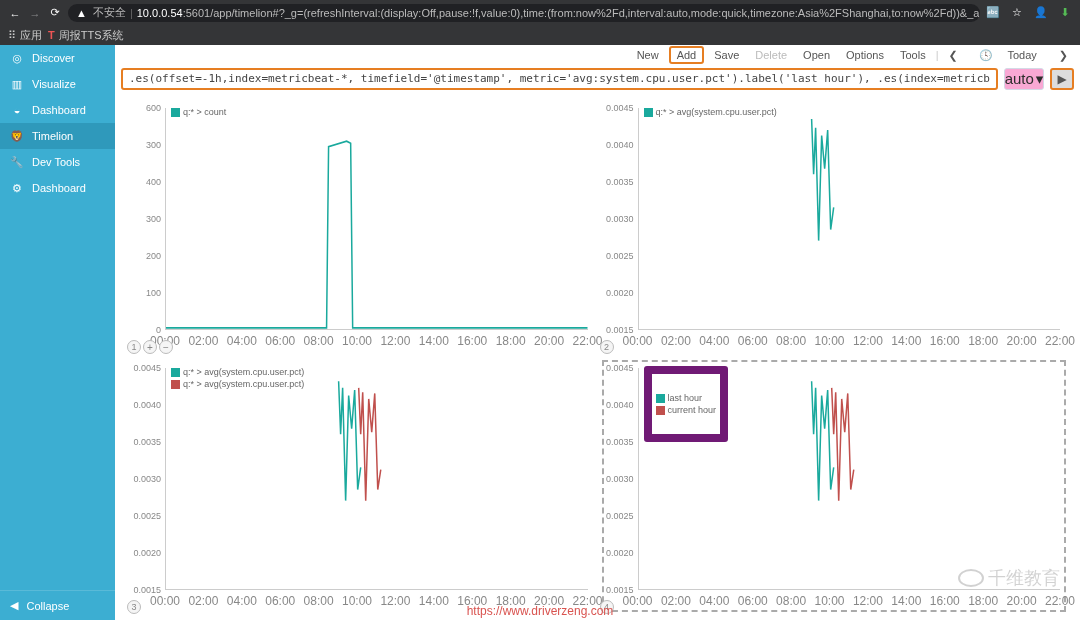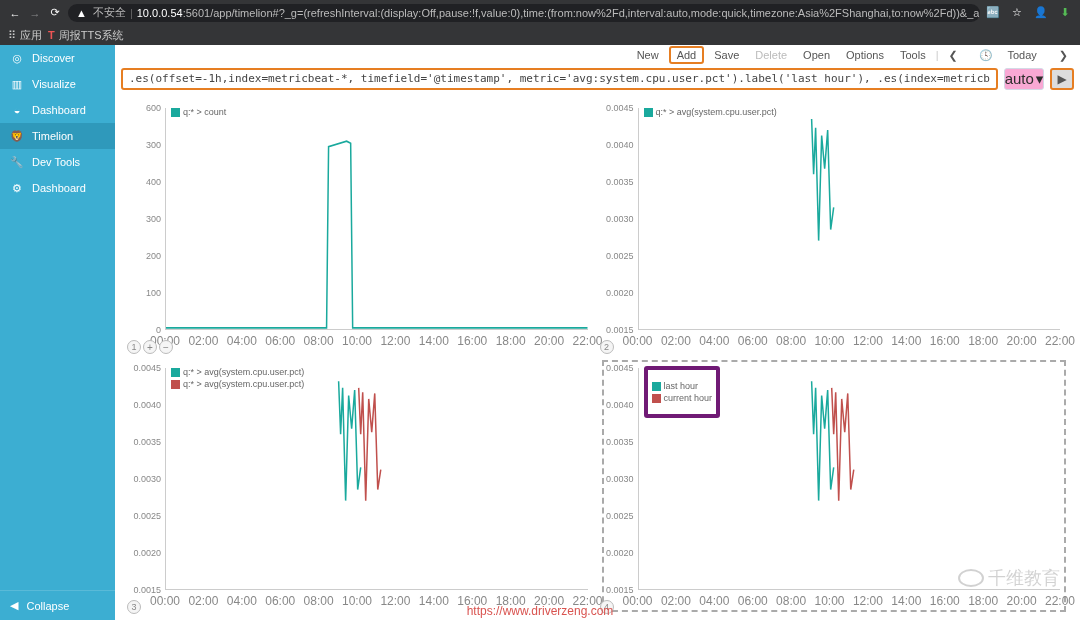--- a/index.html
+++ b/index.html
@@ -37,21 +37,21 @@
 .chart{position:relative;padding:4px}
 .chart.selected{outline:2px dashed #aaa;outline-offset:-6px}
 .plot{position:absolute;inset:4px}
 .yaxis{position:absolute;left:0;top:8px;bottom:22px;width:36px}
 .yaxis div{position:absolute;right:4px;font-size:9px;color:#888;transform:translateY(-50%)}
 .xaxis{position:absolute;left:36px;right:6px;bottom:4px;height:14px}
 .xaxis div{position:absolute;font-size:12px;color:#888;transform:translateX(-50%);white-space:nowrap}
 .plot-area{position:absolute;left:36px;right:6px;top:8px;bottom:22px;border-left:1px solid #ccc;border-bottom:1px solid #ccc}
 .plot-area svg{width:100%;height:100%;overflow:visible}
 .legend{position:absolute;top:6px;left:42px;font-size:9px;color:#666}
-.legend.boxed{border:4px solid #701a75;border-radius:3px;padding:10px 4px;background:rgba(255,255,255,.9)}
+.legend.boxed{border:8px solid #701a75;border-radius:3px;padding:18px 4px;background:rgba(255,255,255,.9)}
 .legend .item{display:flex;align-items:center;gap:3px;line-height:12px}
 .legend .sw{width:9px;height:9px}
 .badge{position:absolute;left:2px;bottom:2px;width:14px;height:14px;border-radius:50%;border:1px solid #bbb;background:#f5f5f5;font-size:9px;display:flex;align-items:center;justify-content:center;color:#888}
 .zoom{position:absolute;left:18px;bottom:2px;display:flex;gap:2px}
 .zoom div{width:14px;height:14px;border-radius:50%;border:1px solid #bbb;background:#f5f5f5;font-size:10px;display:flex;align-items:center;justify-content:center;color:#888;cursor:pointer}
 .footer{position:absolute;bottom:2px;left:0;right:0;text-align:center;font-size:12px;color:#d9534f}
 .watermark{position:absolute;right:20px;bottom:30px;color:rgba(0,0,0,.18);font-size:18px;display:flex;align-items:center;gap:4px}
 .wm-bubble{width:26px;height:18px;border:2px solid rgba(0,0,0,.18);border-radius:50%;position:relative}
 </style>
 </head>

